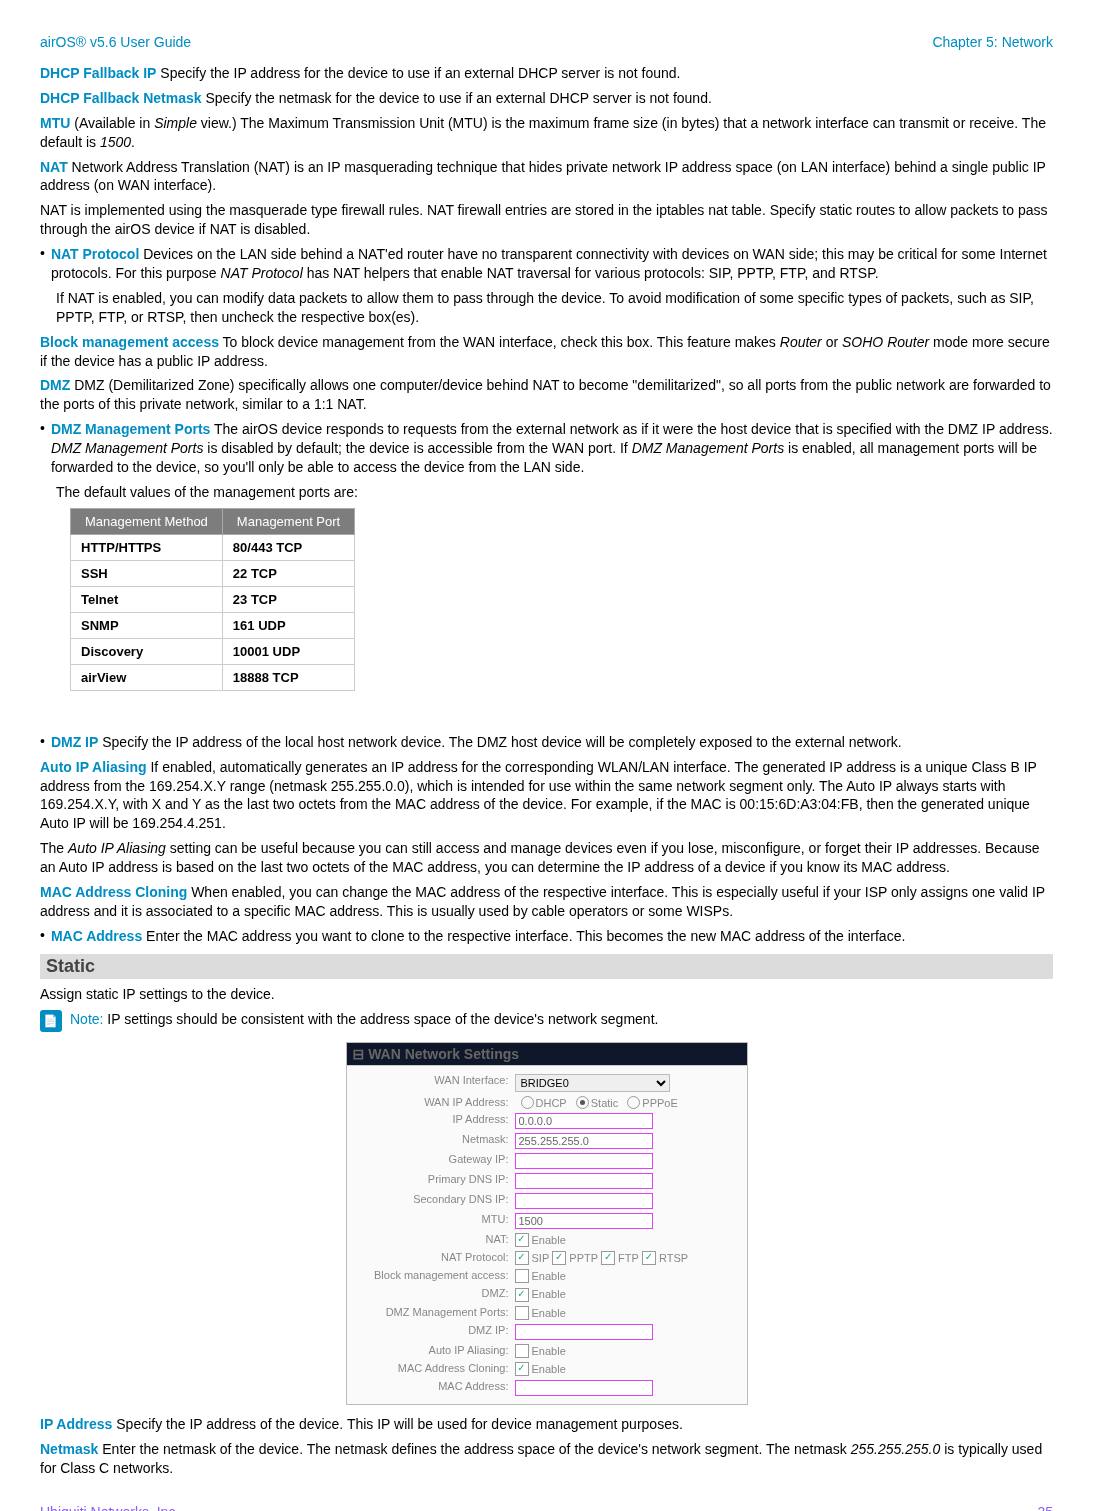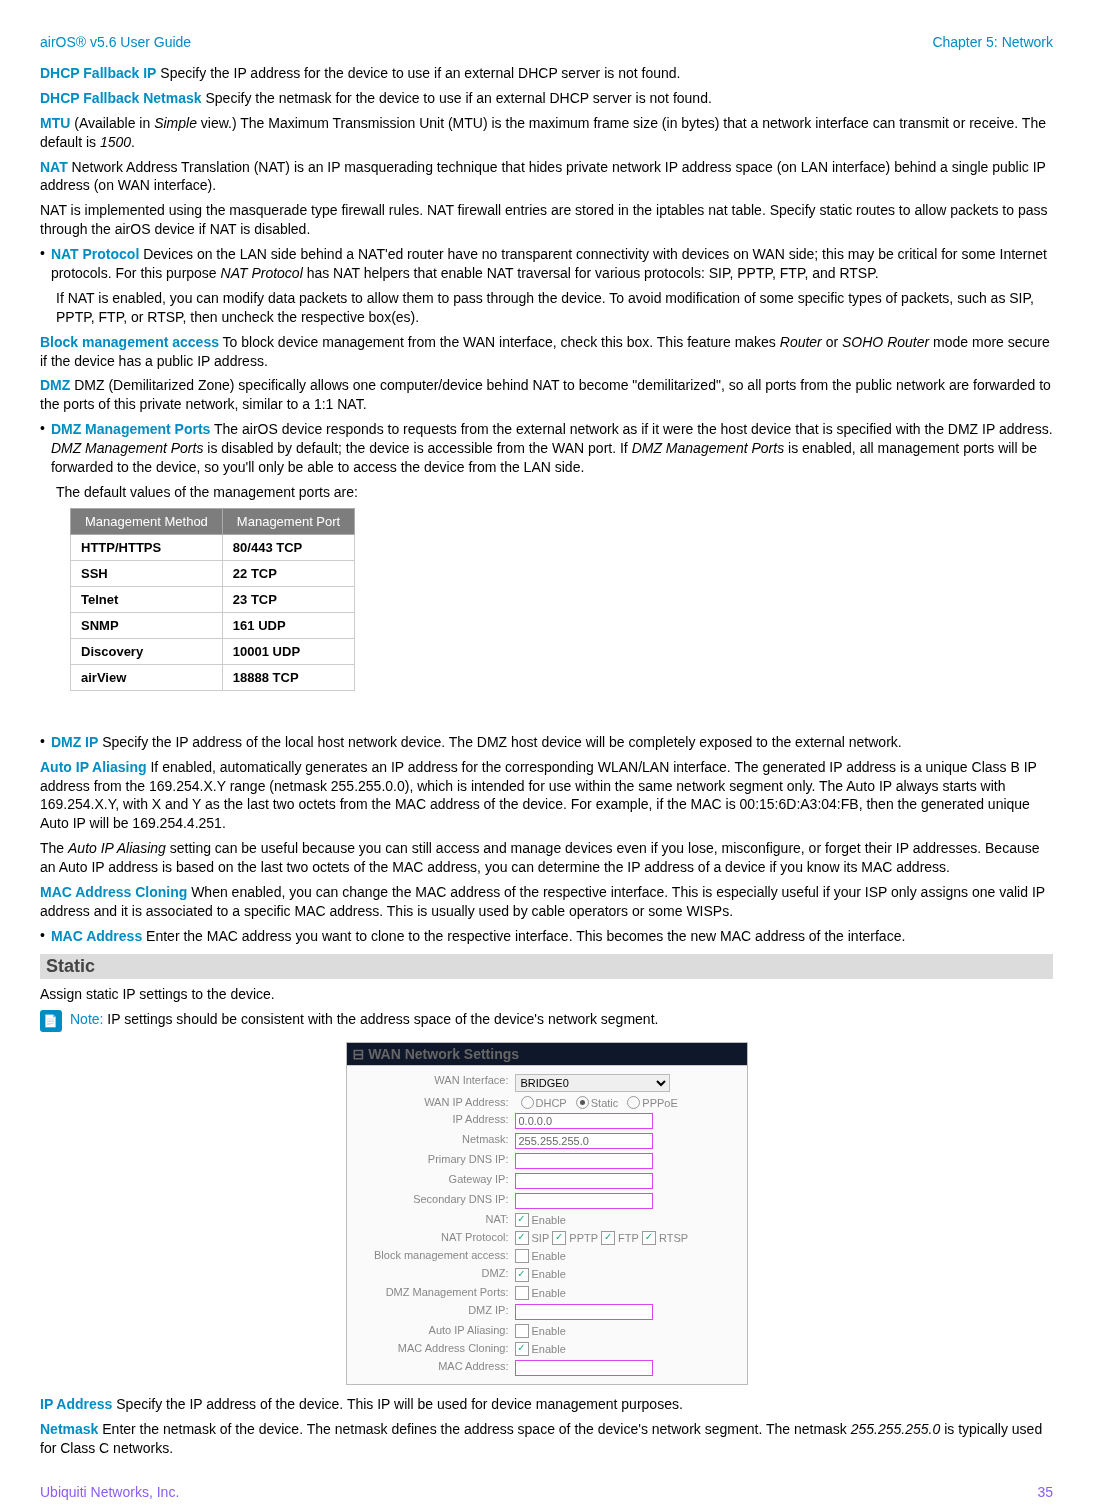--- a/index.html
+++ b/index.html
@@ -155,30 +155,34 @@
             </div>
           <div class="field-row">
               <div class="field-label">IP Address:</div>
               <div class="field-input"><input type="text" value="0.0.0.0" style=""></div>
             </div>
           <div class="field-row">
               <div class="field-label">Netmask:</div>
               <div class="field-input"><input type="text" value="255.255.255.0" style=""></div>
             </div>
           <div class="field-row">
+              <div class="field-label">Gateway IP:</div>
+              <div class="field-input"><input type="text" style=""></div>
+            </div>
+          <div class="field-row">
               <div class="field-label">Primary DNS IP:</div>
               <div class="field-input"><input type="text" style=""></div>
             </div>
           <div class="field-row">
-              <div class="field-label">Gateway IP:</div>
-              <div class="field-input"><input type="text" style=""></div>
-            </div>
-          <div class="field-row">
               <div class="field-label">Secondary DNS IP:</div>
               <div class="field-input"><input type="text" style=""></div>
+            </div>
+          <div class="field-row">
+              <div class="field-label">MTU:</div>
+              <div class="field-input"><input type="text" value="1500" style=""></div>
             </div>
           <div class="field-row">
               <div class="field-label">NAT:</div>
               <div class="field-input"><span class="checkbox checked"></span><span class="small-label">Enable</span></div>
             </div>
           <div class="field-row">
               <div class="field-label">NAT Protocol:</div>
               <div class="field-input">
             <span class="checkbox checked"></span><span class="small-label">SIP</span>
             <span class="checkbox checked"></span><span class="small-label">PPTP</span>

